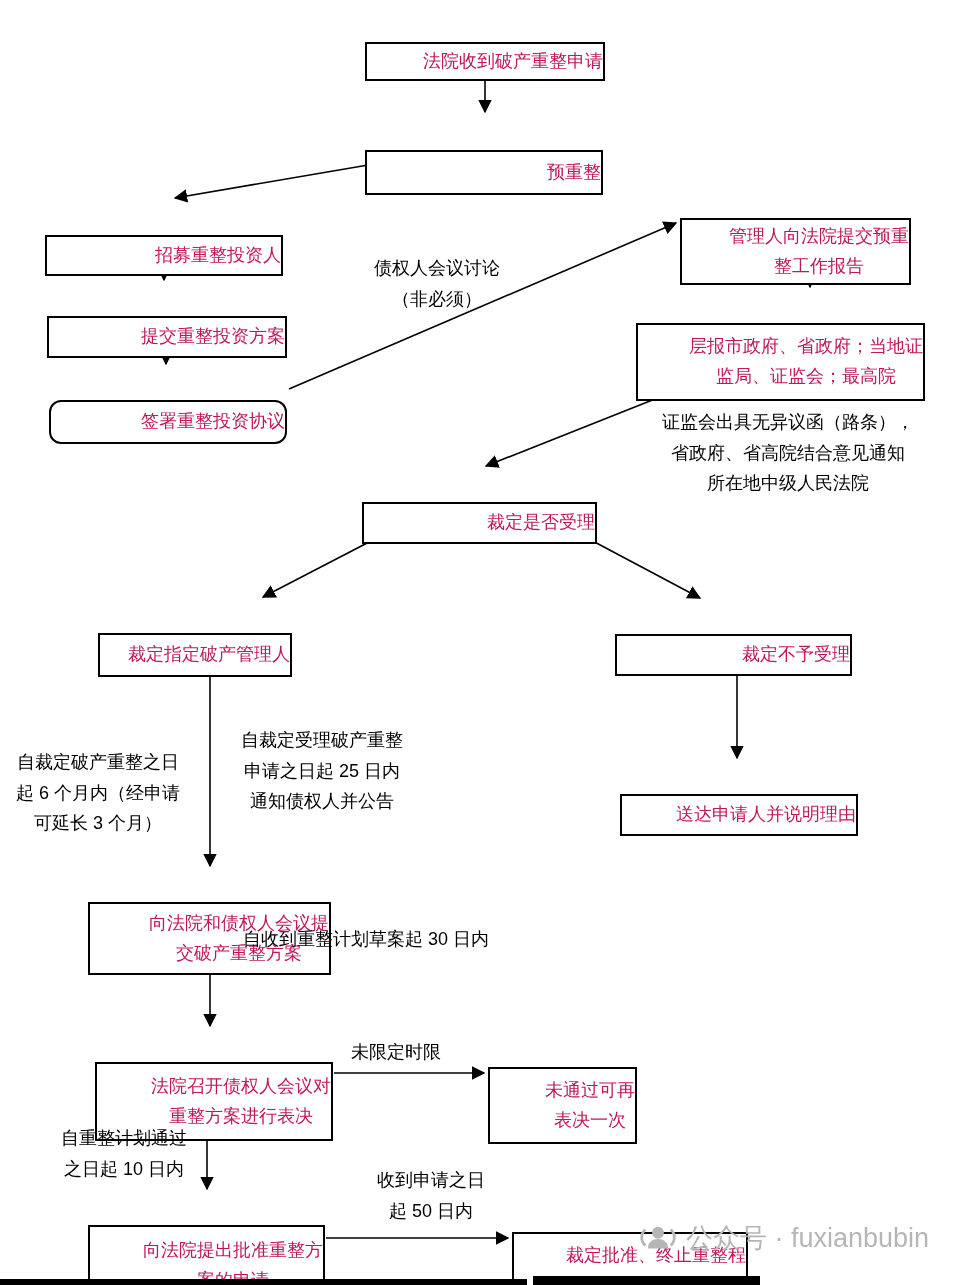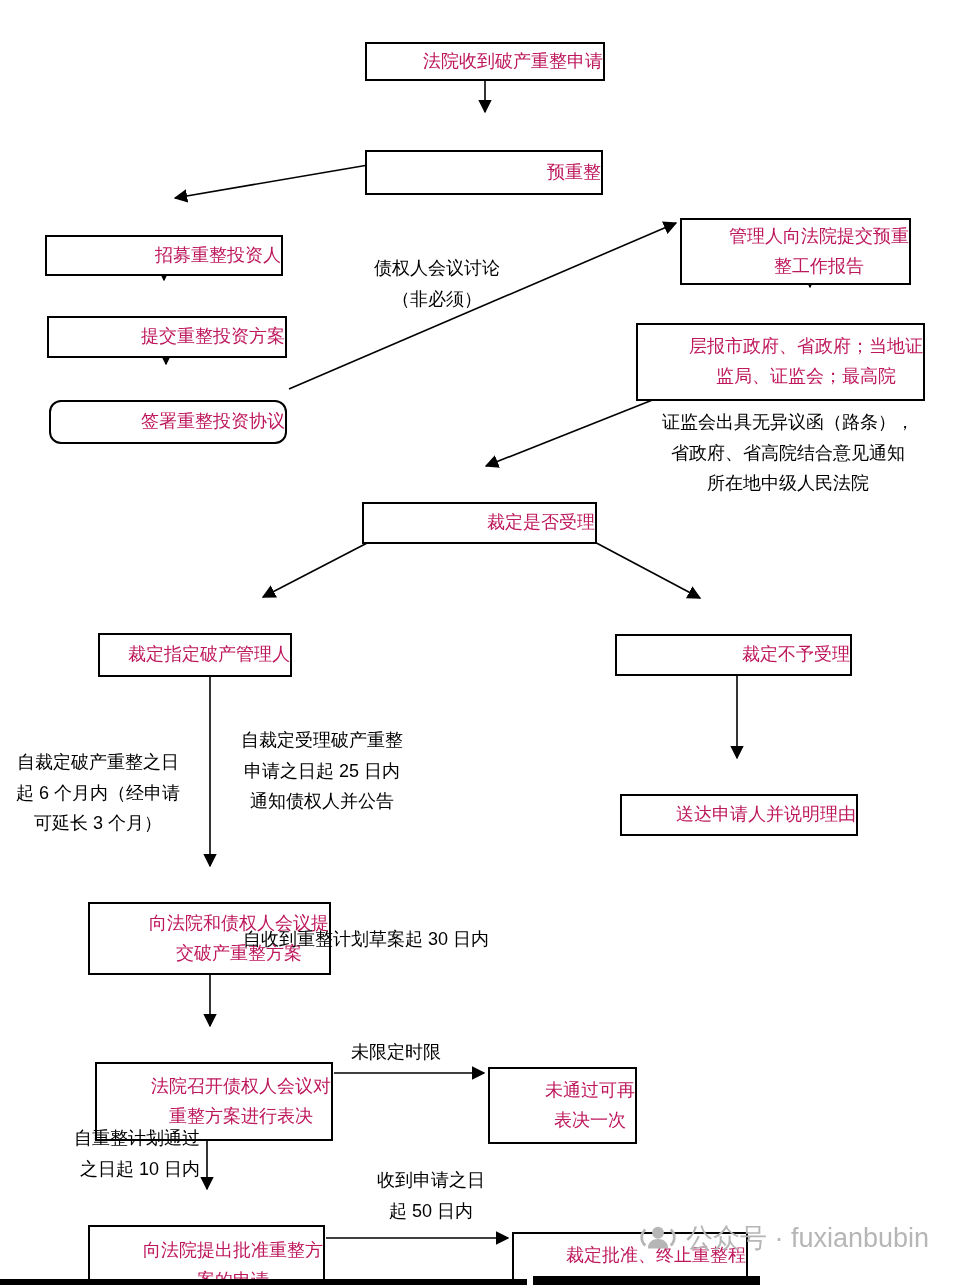--- a/index.html
+++ b/index.html
@@ -117,21 +117,21 @@
 省政府、省高院结合意见通知
 所在地中级人民法院</div>
   <div class="elabel" style="left:222px; top:681px; width:200px;margin-top:44px;">自裁定受理破产重整
 申请之日起 25 日内
 通知债权人并公告</div>
   <div class="elabel" style="left:6px; top:747px; width:184px;">自裁定破产重整之日
 起 6 个月内（经申请
 可延长 3 个月）</div>
   <div class="elabel" style="left:212px; top:924px;padding-left:31px;">自收到重整计划草案起 30 日内</div>
   <div class="elabel" style="left:351px; top:1037px;">未限定时限</div>
-  <div class="elabel" style="left:48px; top:1123px; width:152px;text-align:right;">自重整计划通过
+  <div class="elabel" style="left:48px; top:1123px; width:152px;">自重整计划通过
 之日起 10 日内</div>
   <div class="elabel" style="left:364px; top:1165px; width:134px;">收到申请之日
 起 50 日内</div>
 
   <div class="watermark">
     <svg width="36" height="36" viewBox="0 0 34 34">
       <path d="M5 9 a10 10 0 0 0 0 15" stroke="#b6b6b6" stroke-width="2.6" fill="none"></path>
       <path d="M29 9 a10 10 0 0 1 0 15" stroke="#b6b6b6" stroke-width="2.6" fill="none"></path>
       <circle cx="17" cy="12" r="5.6" fill="#b6b6b6"></circle>
       <path d="M7.5 27 c0-6 4.2-9 9.5-9 s9.5 3 9.5 9 z" fill="#b6b6b6"></path>

